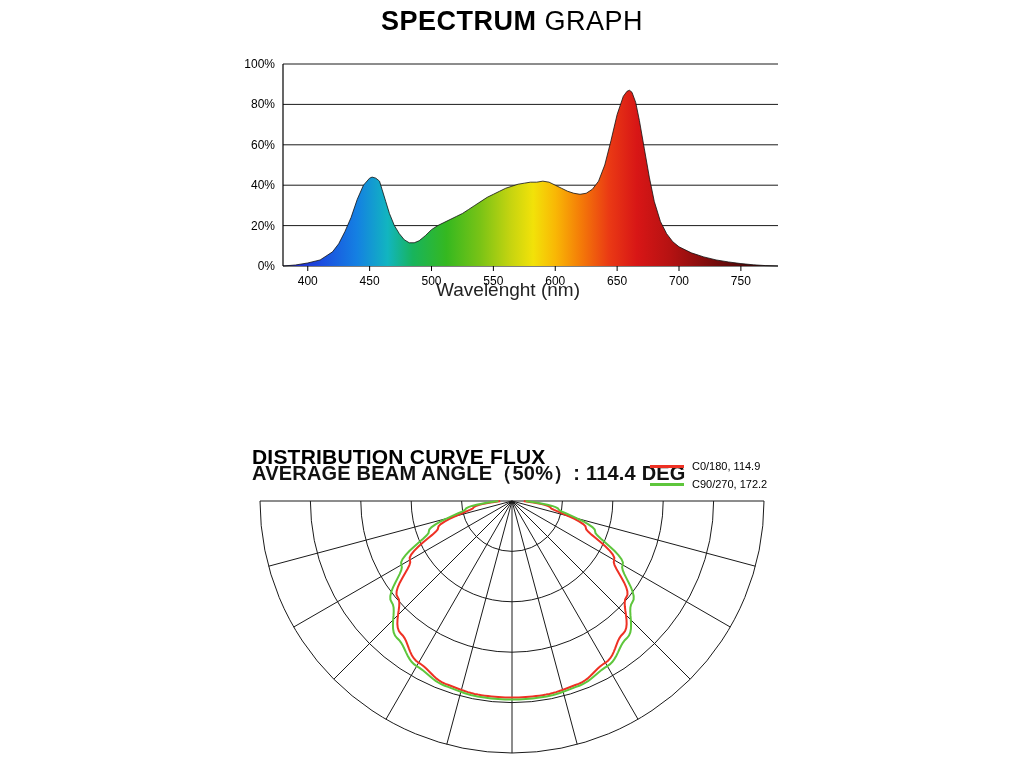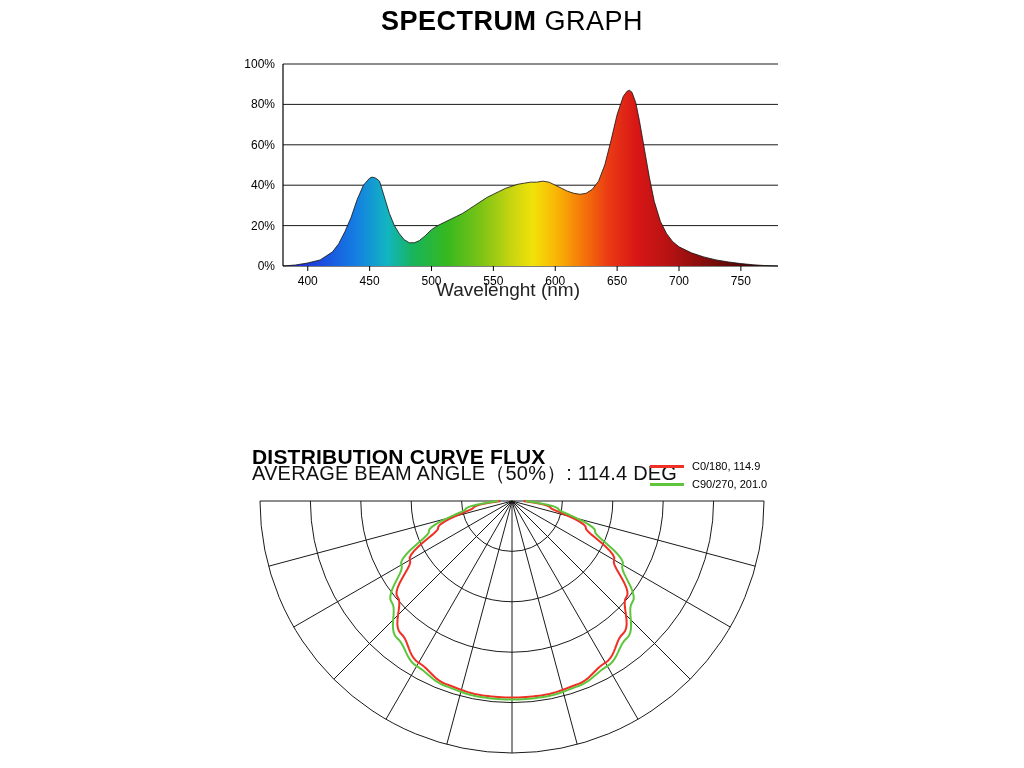--- a/index.html
+++ b/index.html
@@ -86,21 +86,21 @@
     font-weight: bold;
     letter-spacing: 0.2px;
     margin-top: 20px;
   }
 
   #distribution-subtitle {
     position: absolute;
     left: 252px;
     top: 55px;
     font-size: 20px;
-    font-weight: normal;
+    font-weight: bold;
     letter-spacing: 0.2px;
     color: #111;
   }
 
   #distribution-legend {
     position: absolute;
     left: 650px;
     top: 52px;
     width: 180px;
   }
@@ -222,21 +222,21 @@
   <div id="distribution-title">DISTRIBUTION CURVE FLUX</div>
   <div id="distribution-subtitle">AVERAGE BEAM ANGLE（50%）: 114.4 DEG</div>
 
   <div id="distribution-legend">
     <div class="legend-row">
       <span class="legend-swatch" id="legend-swatch-0" style="background: rgb(238, 49, 36);"></span>
       <span class="legend-text">C0/180, 114.9</span>
     </div>
     <div class="legend-row">
       <span class="legend-swatch" id="legend-swatch-1" style="background: rgb(94, 198, 60);"></span>
-      <span class="legend-text">C90/270, 201.0</span>
+      <span class="legend-text">C90/270, 172.2</span>
     </div>
   </div>
 
   <div id="polar-wrap">
     <svg id="polar-svg" width="560" height="285" viewBox="0 0 560 285">
       <g id="polar-grid">
           <path d="M229.60 18.00 A50.40 50.40 0 0 0 330.40 18.00" fill="none" stroke="#1a1a1a" stroke-width="1"></path>
           <path d="M179.20 18.00 A100.80 100.80 0 0 0 380.80 18.00" fill="none" stroke="#1a1a1a" stroke-width="1"></path>
           <path d="M128.80 18.00 A151.20 151.20 0 0 0 431.20 18.00" fill="none" stroke="#1a1a1a" stroke-width="1"></path>
           <path d="M78.40 18.00 A201.60 201.60 0 0 0 481.60 18.00" fill="none" stroke="#1a1a1a" stroke-width="1"></path>

